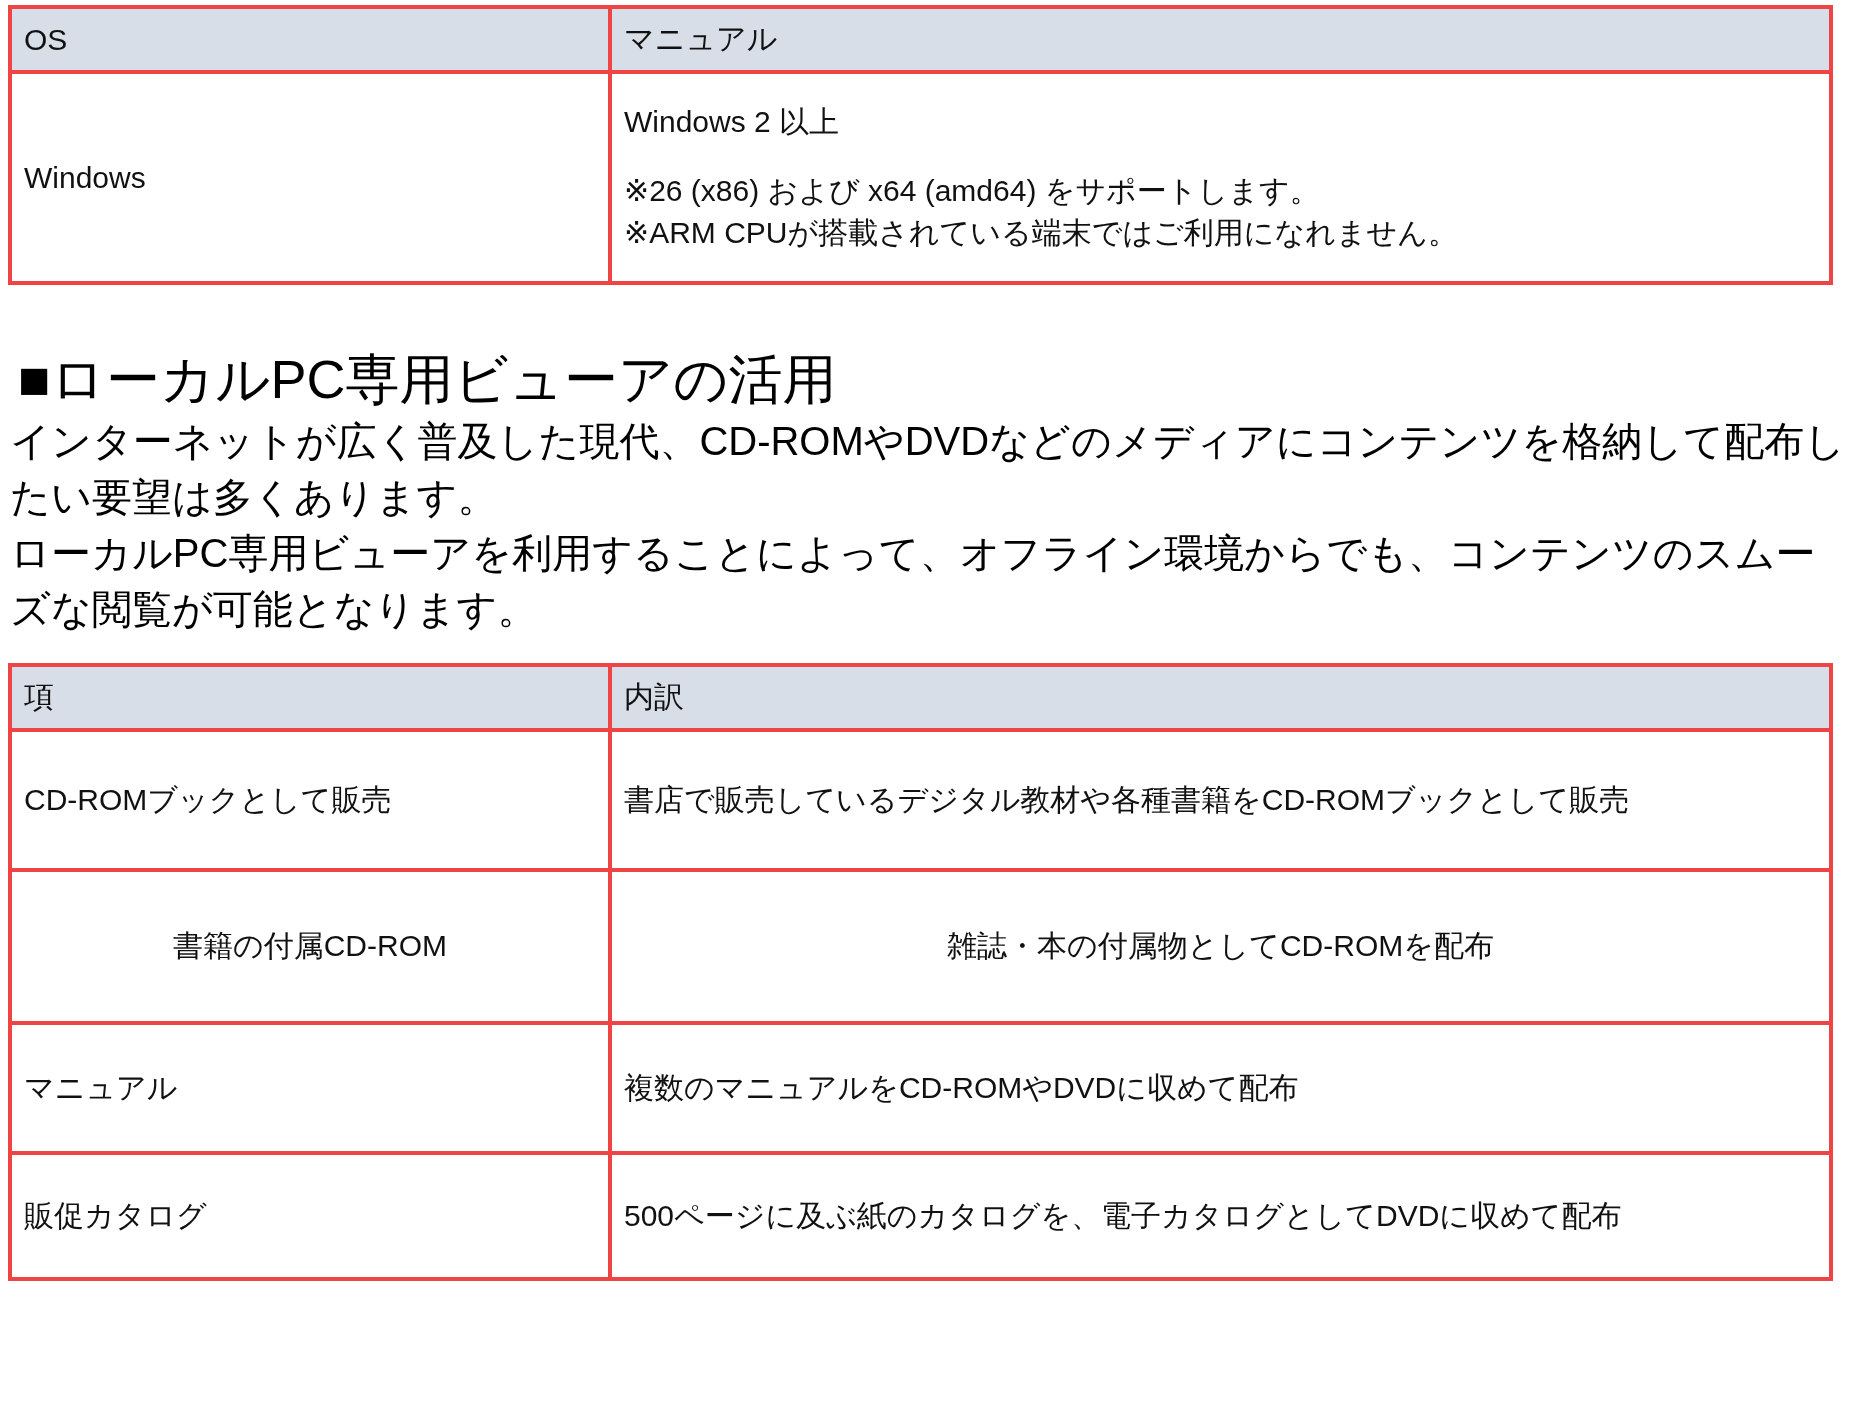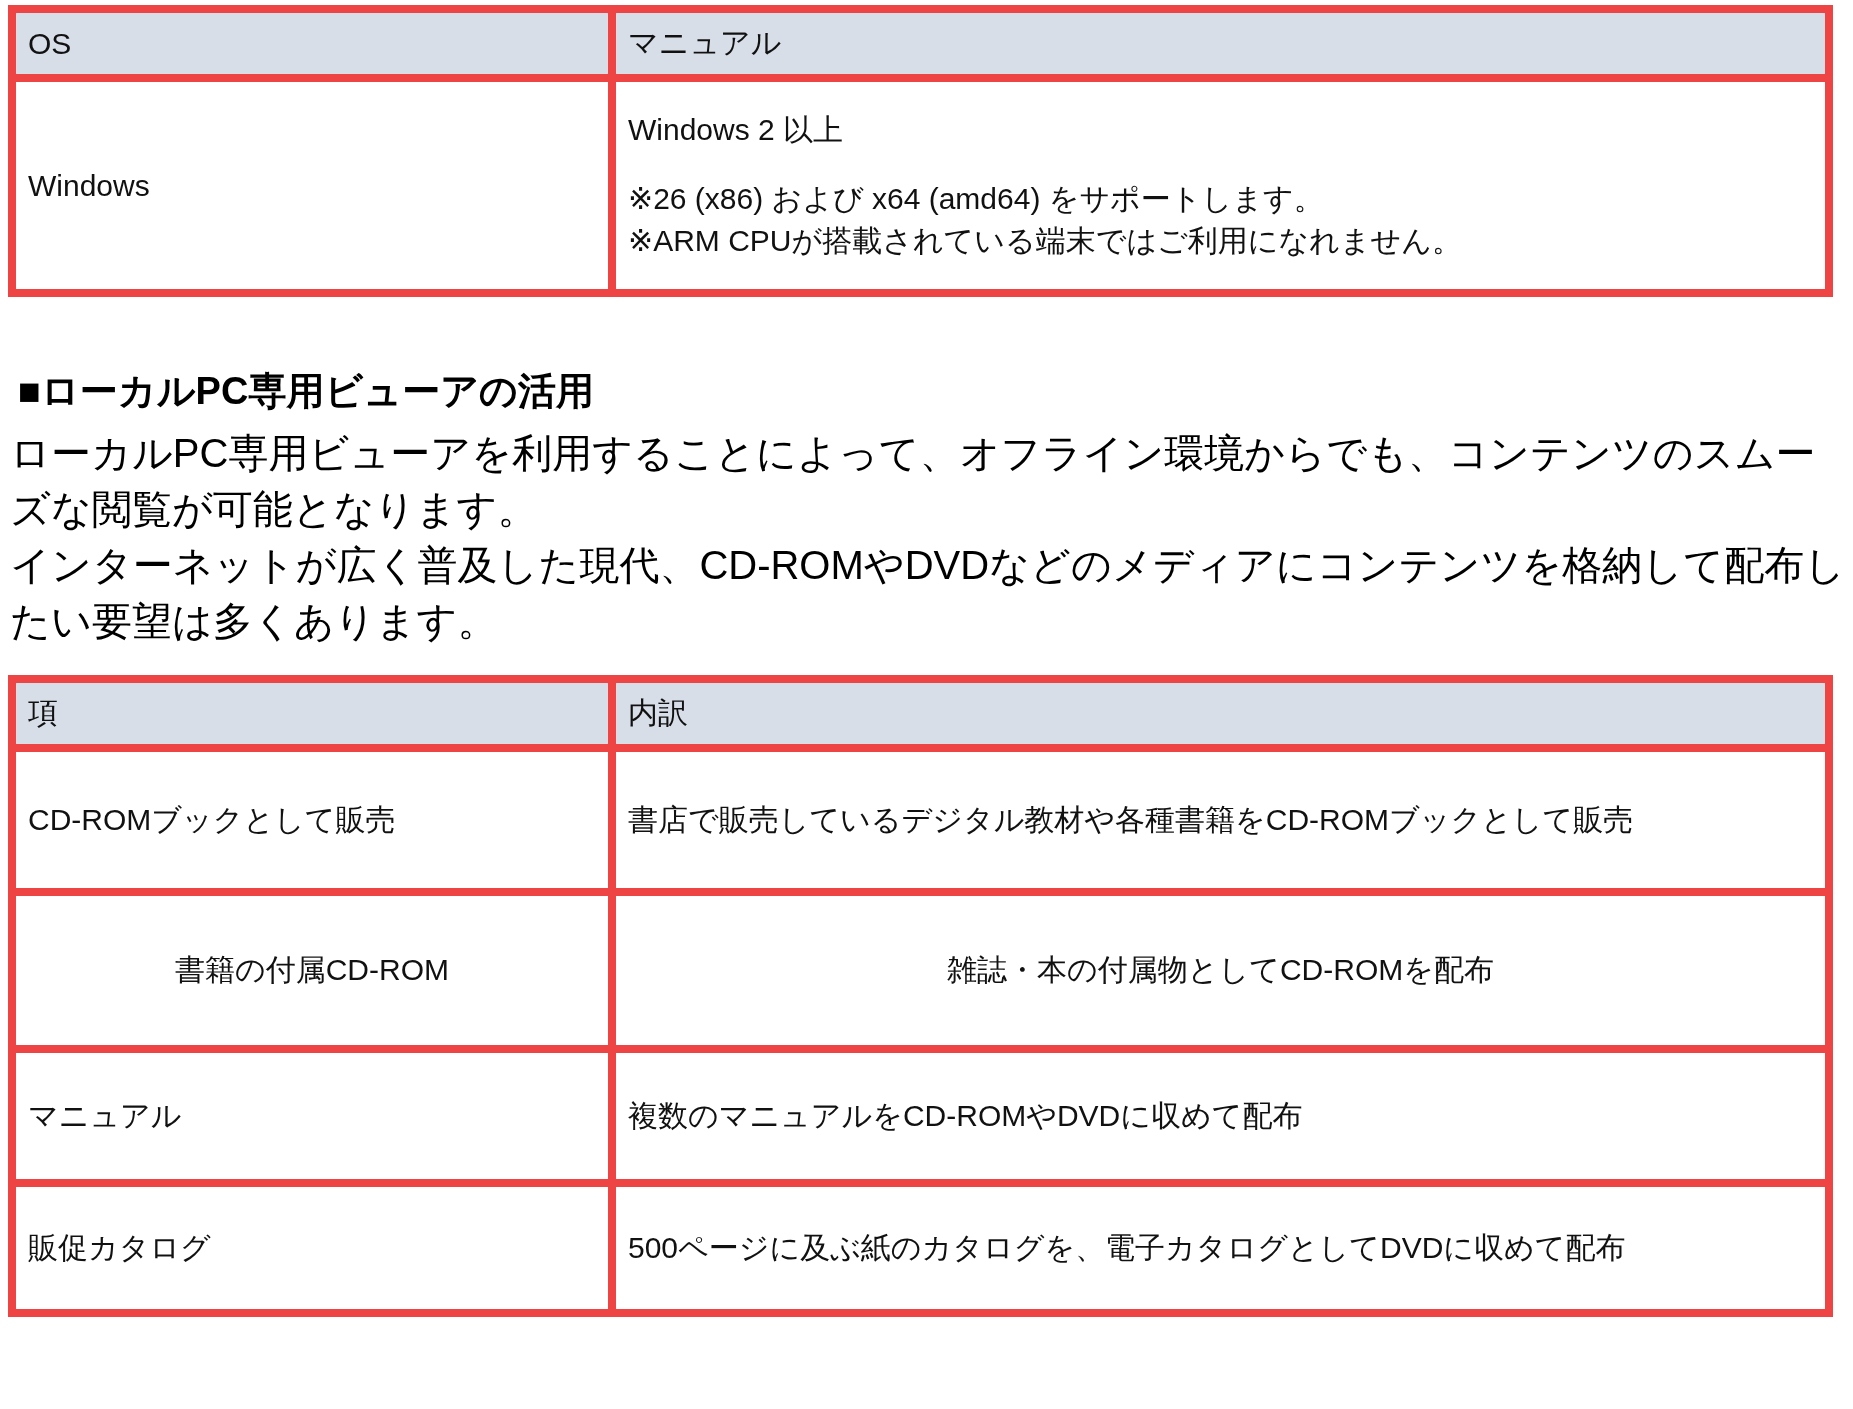--- a/index.html
+++ b/index.html
@@ -23,21 +23,21 @@
   
   table.tbl {
     border-collapse: collapse;
     table-layout: fixed;
     width: 1825px;
     font-size: 30px;
     color: #111111;
   }
   table.tbl col.c1 { width: 600px; }
   table.tbl th, table.tbl td {
-    border: 8px solid #ef4444;
+    border: 4px solid #ef4444;
     padding: 6px 12px;
     vertical-align: middle;
     text-align: left;
     font-weight: normal;
     overflow: hidden;
   }
   table.tbl tr.hdr th {
     background: #d8dee8;
     height: 49px;
     font-size: 30px;
@@ -46,22 +46,22 @@
   
   table.os-tbl tr.row-windows td { height: 195px; }
   table.os-tbl tr.row-mac td     { height: 155px; }
   .ver-line { line-height: 40px; }
   .ver-gap  { margin-bottom: 28px; }
   .note     { line-height: 42px; }
 
   
   .section-heading {
     margin: 66px 0 6px 10px;
-    font-size: 38px;
-    font-weight: bold;
+    font-size: 54px;
+    font-weight: normal;
     color: #000000;
     line-height: 56px;
   }
   .body-text {
     margin: 0 0 0 2px;
     width: 1840px;
     font-size: 40px;
     line-height: 56px;
     color: #000000;
   }
@@ -95,22 +95,22 @@
         <td>
           <div class="ver-line ver-gap">Windows 2 以上</div>
           <div class="note">※26 (x86) および x64 (amd64) をサポートします。</div>
           <div class="note">※ARM CPUが搭載されている端末ではご利用になれません。</div>
         </td>
       </tr>
     </tbody>
   </table>
 
   <h2 class="section-heading">■ローカルPC専用ビューアの活用</h2>
+  <p class="body-text">インターネットが広く普及した現代、CD-ROMやDVDなどのメディアにコンテンツを格納して配布したい要望は多くあります。</p>
   <p class="body-text">ローカルPC専用ビューアを利用することによって、オフライン環境からでも、コンテンツのスムーズな閲覧が可能となります。</p>
-  <p class="body-text">インターネットが広く普及した現代、CD-ROMやDVDなどのメディアにコンテンツを格納して配布したい要望は多くあります。</p>
 
   <table class="tbl usage-tbl">
     <colgroup>
         <col class="c1">
         <col class="c2">
       </colgroup>
     <thead>
       <tr class="hdr">
         <th>項</th>
         <th>内訳</th>

